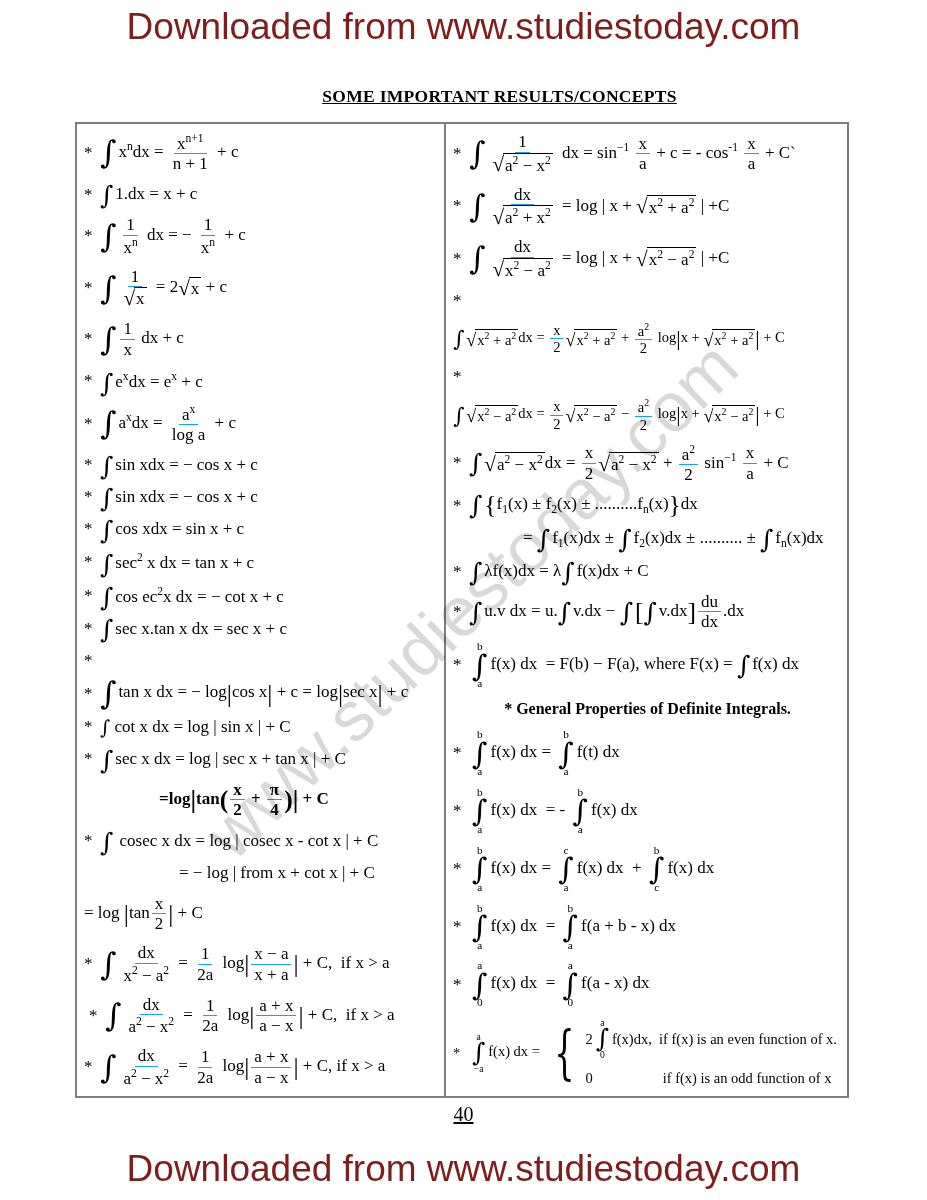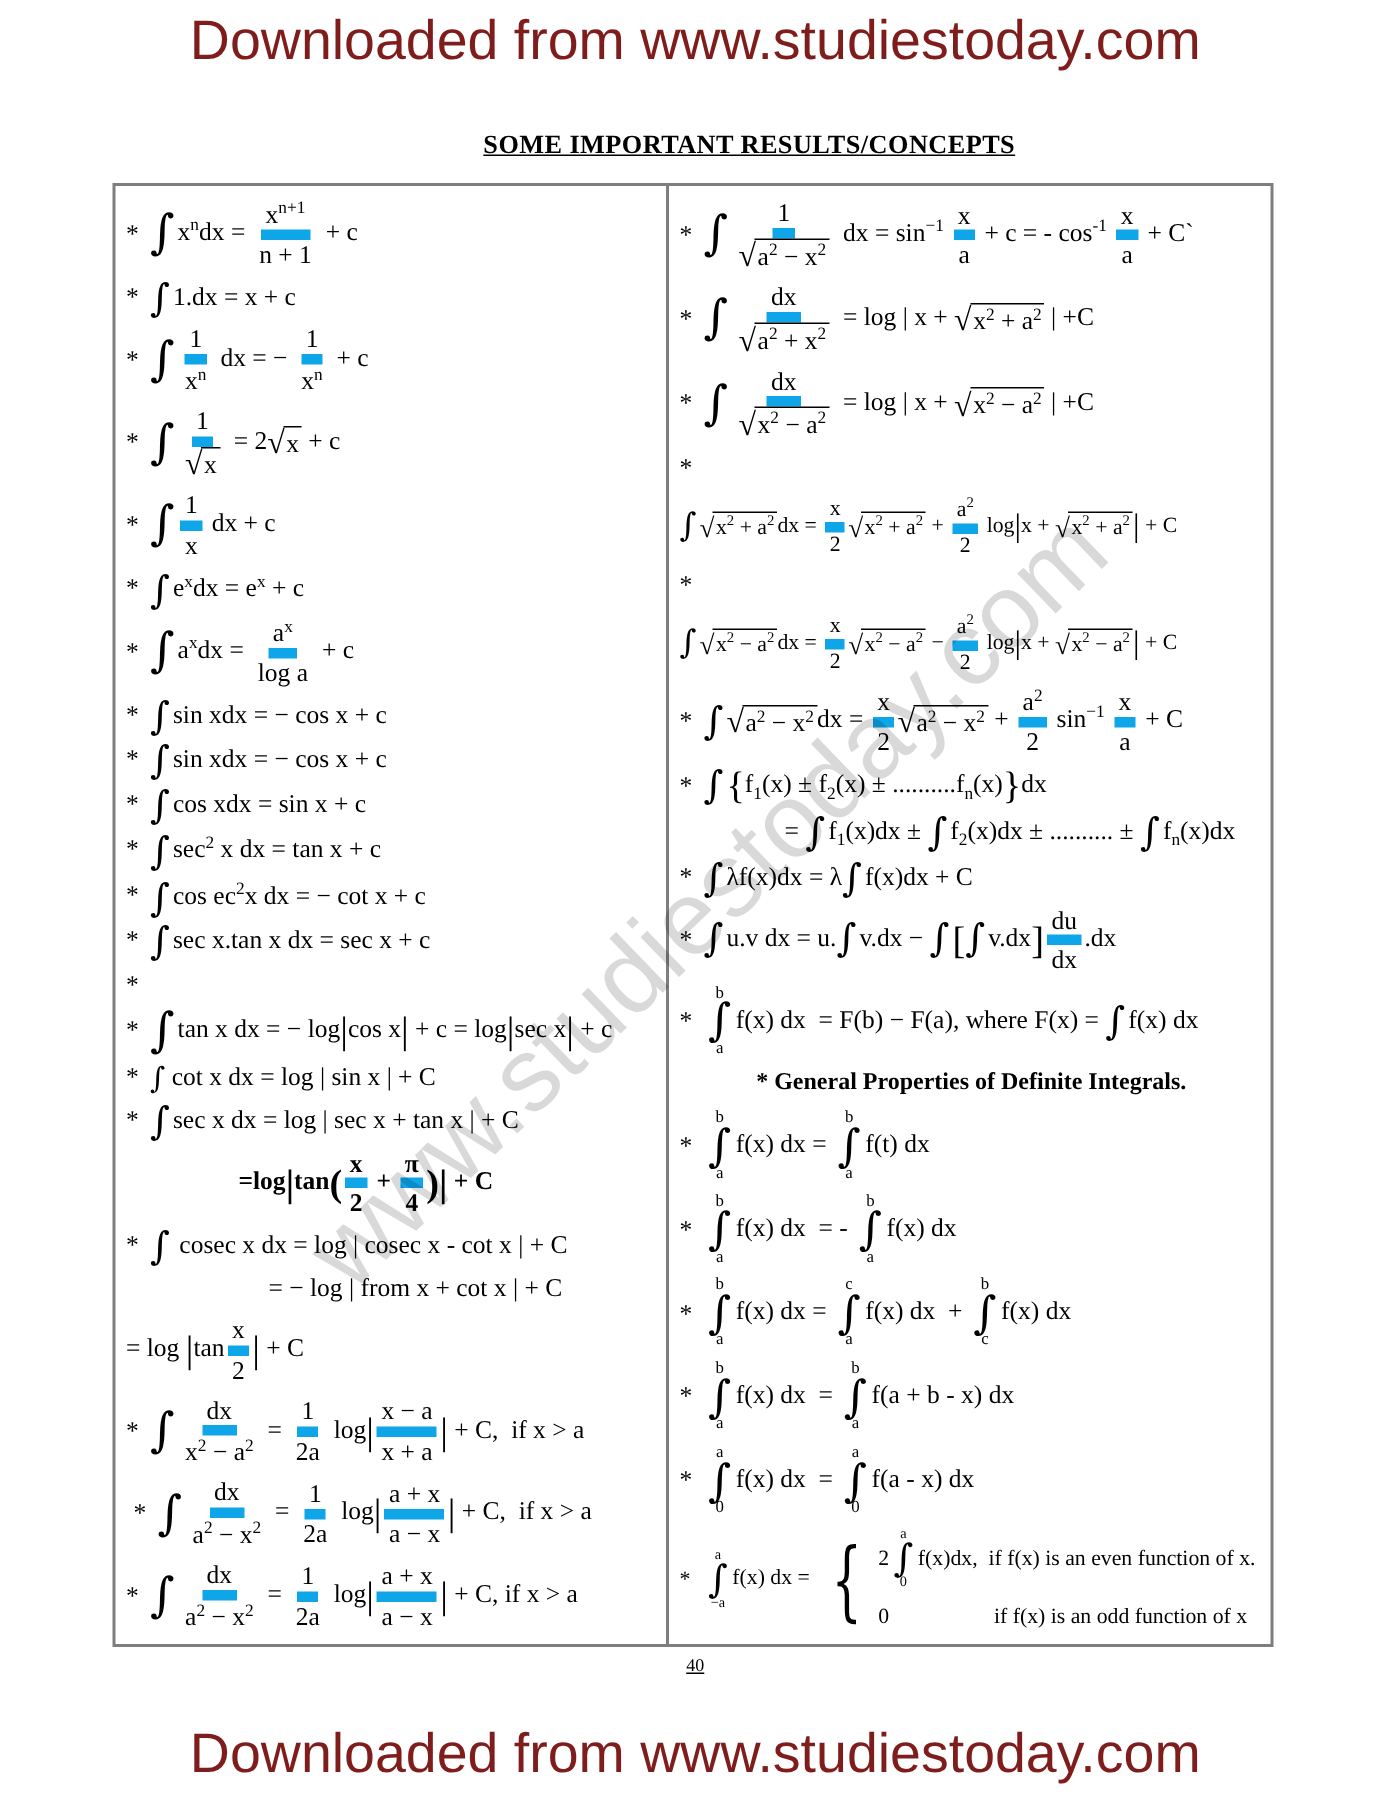--- a/index.html
+++ b/index.html
@@ -12,21 +12,21 @@
     font-family:"Liberation Sans",sans-serif;font-size:37px;color:#7f1d1d;
     white-space:nowrap;
   }
   .banner.top{top:6px;}
   .banner.bottom{top:1148px;}
   .doc-title{
     position:absolute;top:86px;width:100%;text-align:center;
     font-size:17.5px;font-weight:bold;padding-left:36px;
   }
   .doc-title span{text-decoration:underline;letter-spacing:.3px;}
-  .pageno{position:absolute;top:1103px;width:100%;text-align:center;font-size:12px;text-decoration:underline;}
+  .pageno{position:absolute;top:1103px;width:100%;text-align:center;font-size:20px;text-decoration:underline;}
 
   .box{
     position:absolute;left:75px;top:122px;width:774px;height:976px;
     border:2px solid #7e7e7e;box-sizing:border-box;display:flex;z-index:1;
   }
   .col{
     box-sizing:border-box;display:flex;flex-direction:column;
     justify-content:space-between;padding:8px 5px 8px 7px;
   }
   .col.left{width:369px;border-right:2px solid #7e7e7e;}
@@ -39,21 +39,21 @@
   .formula{display:inline-block;}
 
   sup{font-size:68%;}
   sub{font-size:68%;}
 
   .int{font-family:"DejaVu Serif",serif;font-size:185%;line-height:.8;vertical-align:middle;margin-right:2px;}
   .ints{font-family:"DejaVu Serif",serif;font-size:150%;line-height:.8;vertical-align:middle;margin-right:2px;}
   .intxs{font-family:"DejaVu Serif",serif;font-size:115%;line-height:.9;vertical-align:middle;}
 
   .fr{display:inline-flex;flex-direction:column;align-items:center;vertical-align:middle;margin:0 2px;text-align:center;line-height:1.15;}
-  .fr .nu{border-bottom:7px solid #0ea5e9;padding:0 3px;}
+  .fr .nu{border-bottom:1px solid #0ea5e9;padding:0 3px;}
   .fr .de{padding:0 3px;}
 
   .sqrt{display:inline-flex;align-items:flex-end;vertical-align:middle;line-height:1.2;}
   .sqrt .rdx{font-size:125%;line-height:1;margin-right:-1px;}
   .sqrt .rad{border-top:1px solid #000;padding:0 2px;line-height:1.25;}
 
   .tb{font-size:150%;vertical-align:middle;line-height:.7;}
 
   .dint{display:inline-flex;flex-direction:column;align-items:center;vertical-align:middle;margin:0 3px;line-height:1;}
   .dint .lt,.dint .lb{font-size:66%;line-height:1.05;}

